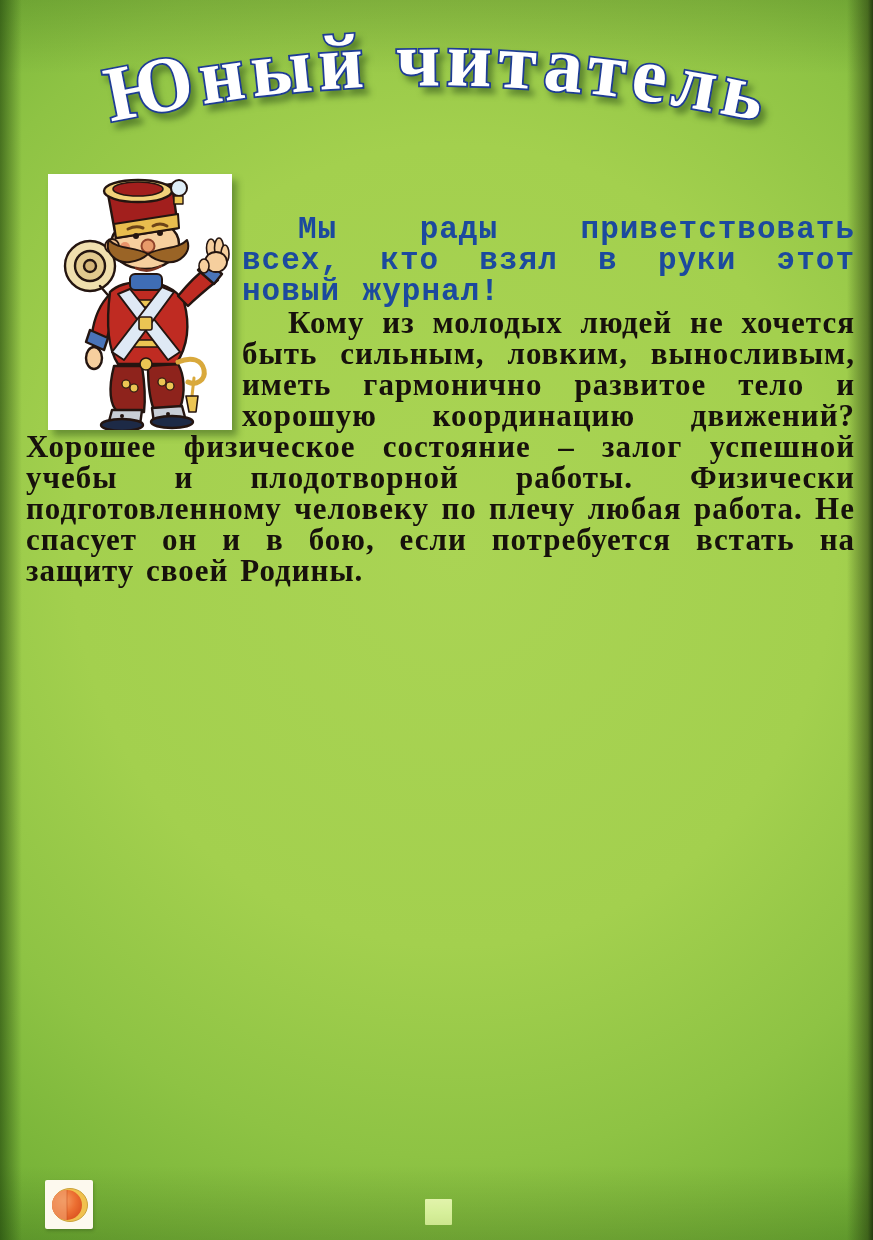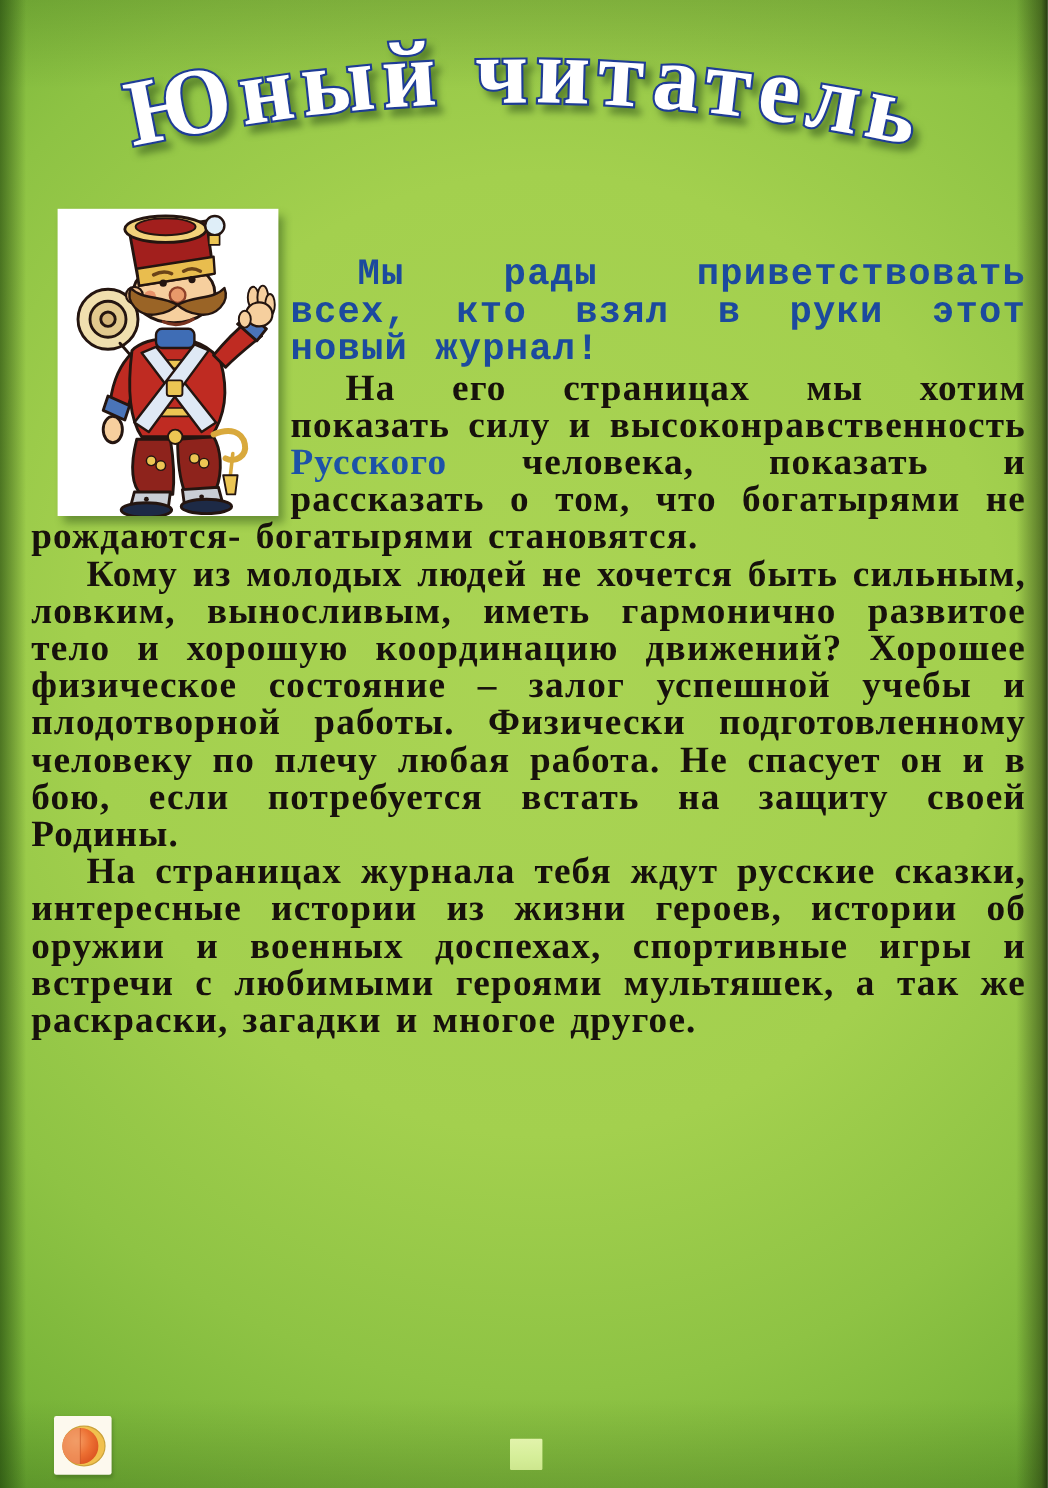--- a/index.html
+++ b/index.html
@@ -160,24 +160,22 @@
           <circle cx="100" cy="72" r="6.5" fill="#e89a6a" stroke="#90422a" stroke-width="2"></circle>
           <path d="M100 80 C 86 72 70 76 61 66 C 56 78 68 90 82 88 C 89 87 96 84 100 80 Z" fill="#9a6426" stroke-width="2"></path>
           <path d="M100 80 C 114 72 130 76 139 66 C 144 78 132 90 118 88 C 111 87 104 84 100 80 Z" fill="#9a6426" stroke-width="2"></path>
           <path d="M88 94 Q 100 100 113 92" fill="none" stroke="#7a3420" stroke-width="2.6"></path>
         </g>
       </svg>
     </div>
 
     <p class="intro">Мы рады приветствовать всех, кто взял в руки этот новый журнал!</p>
 
-    <p><span>На его страницах мы хотим показать силу и высоконравственность </span><span class="hl">Русского</span><span> человека, показать и рассказать о том, что богатырями не рождаются- богатырями становятся.</span></p>
 
     <p>Кому из молодых людей не хочется быть сильным, ловким, выносливым, иметь гармонично развитое тело и хорошую координацию движений? Хорошее физическое состояние – залог успешной учебы и плодотворной работы. Физически подготовленному человеку по плечу любая работа. Не спасует он и в бою, если потребуется встать на защиту своей Родины.</p>
-    <p>На страницах журнала тебя ждут русские сказки, интересные истории из жизни героев, истории об оружии и военных доспехах, спортивные игры и встречи с любимыми героями мультяшек, а так же раскраски, загадки и многое другое.</p>
   </div>
 
   <div class="logo-box">
     <svg viewBox="0 0 48 49">
       <defs>
         <radialGradient id="orangeGrad" cx="38%" cy="36%" r="75%">
           <stop offset="0%" stop-color="#f7a268"></stop>
           <stop offset="55%" stop-color="#ec6f32"></stop>
           <stop offset="100%" stop-color="#d94f1e"></stop>
         </radialGradient>

